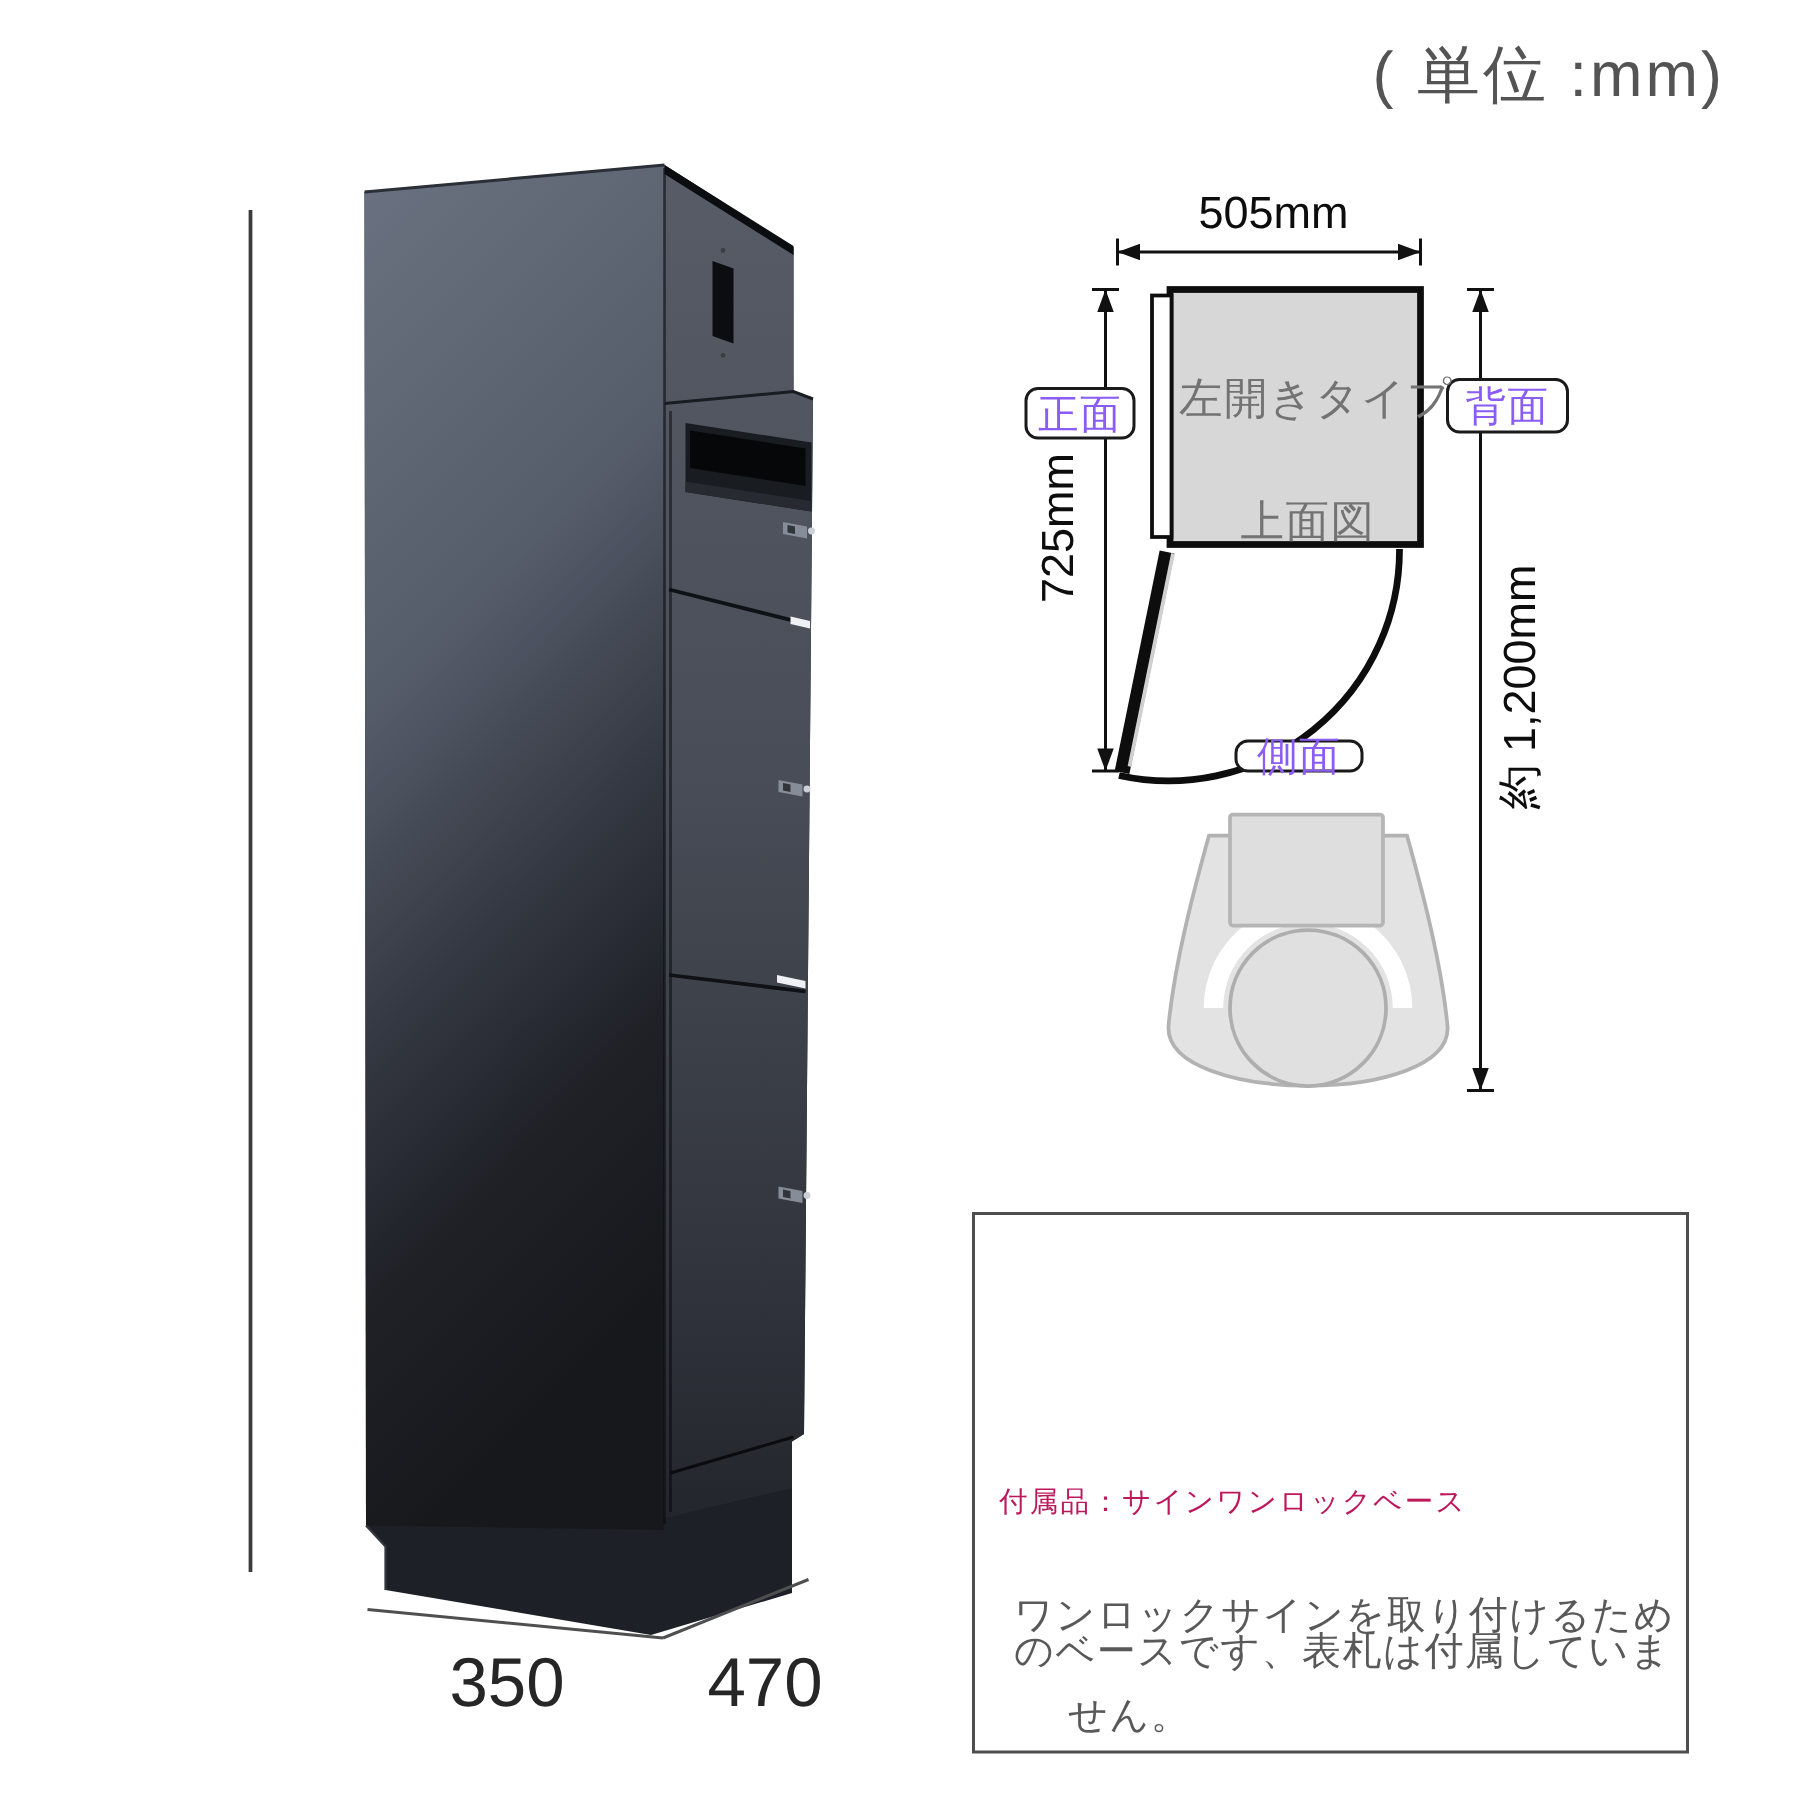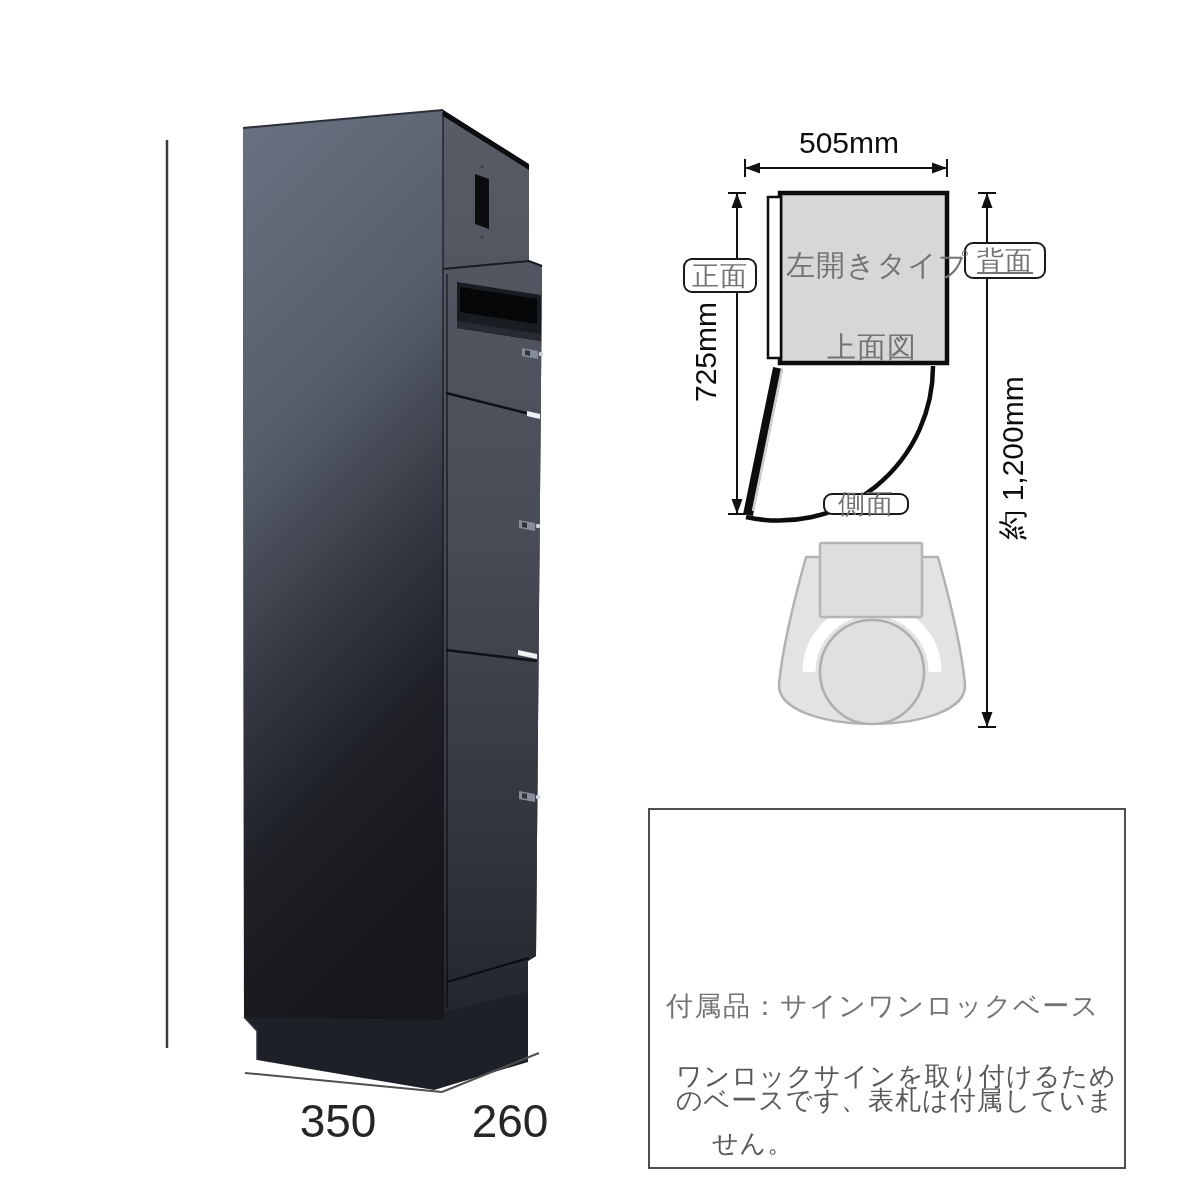--- a/index.html
+++ b/index.html
@@ -9,28 +9,28 @@
   }
   .stage svg{position:absolute;left:0;top:0;}
   .txt{position:absolute;white-space:nowrap;}
   .unit-note{font-size:42px;color:#545454;letter-spacing:2px;}
   .big-dim{font-size:46px;color:#262626;text-align:center;}
   .tv-dim{font-size:30px;color:#0d0d0d;text-align:center;}
   .rot{transform:rotate(-90deg);}
   .face-label{
     position:absolute;display:flex;align-items:center;justify-content:center;
     background:#fff;border:2.5px solid #1a1a1a;border-radius:9px;
-    font-size:27px;color:#737373;box-sizing:border-box;letter-spacing:1px;
+    font-size:27px;color:#8b5cf6;box-sizing:border-box;letter-spacing:1px;
   }
   .tv-title{font-size:29px;color:#737373;text-align:center;letter-spacing:1px;}
   .acc-box{
     position:absolute;left:648px;top:808px;width:478px;height:361px;
     border:2px solid #4e4e4e;background:#fff;box-sizing:border-box;
   }
-  .acc-title{font-size:27px;color:#737373;letter-spacing:1.5px;}
+  .acc-title{font-size:19px;color:#be185d;letter-spacing:1.5px;}
   .acc-line{font-size:26px;color:#595959;letter-spacing:1px;}
 </style>
 </head>
 <body>
 
 <div class="stage">
 
   <svg width="1200" height="1200" viewBox="0 0 1200 1200">
     <defs>
       <linearGradient id="gradSide" x1="0" y1="0" x2="0.22" y2="1">
@@ -155,32 +155,33 @@
         <rect x="-9" y="-2.5" width="22" height="9" rx="4.5" fill="#eef0f2"></rect>
         <rect x="-11" y="-4.5" width="22" height="9" rx="4.5" fill="#3c4147"></rect>
       </g>
       <g transform="translate(-7,35)">
         <circle cx="2" cy="2" r="7" fill="#e8ebee"></circle>
         <circle cx="0" cy="0" r="6.5" fill="#3e4348"></circle>
       </g>
     </g>
   </svg>
 
+  <div class="txt unit-note" style="left:900px;top:22px;width:250px;text-align:right;">( 単位 :mm)</div>
 
   <div class="txt big-dim" style="left:283px;top:1094px;width:110px;">350</div>
-  <div class="txt big-dim" style="left:455px;top:1094px;width:110px;">260</div>
+  <div class="txt big-dim" style="left:455px;top:1094px;width:110px;">470</div>
 
   <div class="txt tv-dim" style="left:779px;top:126px;width:140px;">505mm</div>
   <div class="txt tv-dim rot" style="left:646px;top:335px;width:120px;height:34px;">725mm</div>
   <div class="txt tv-dim rot" style="left:903px;top:441px;width:214px;height:34px;">約 1,200mm</div>
 
   <div class="face-label" style="left:683px;top:258px;width:74px;height:35px;">
     <span>正面</span>
   </div>
-  <div class="face-label" style="left:964px;top:242px;width:82px;height:37px;text-decoration:underline;">
+  <div class="face-label" style="left:964px;top:252px;width:82px;height:37px;">
     <span>背面</span>
   </div>
   <div class="face-label" style="left:823px;top:493px;width:86px;height:22px;">
     <span>側面</span>
   </div>
 
   <div class="txt tv-title" style="left:786px;top:246px;width:160px;">左開きタイプ</div>
   <div class="txt tv-title" style="left:792px;top:281px;width:160px;margin-top:47px;">上面図</div>
 
   <div class="acc-box"></div>

